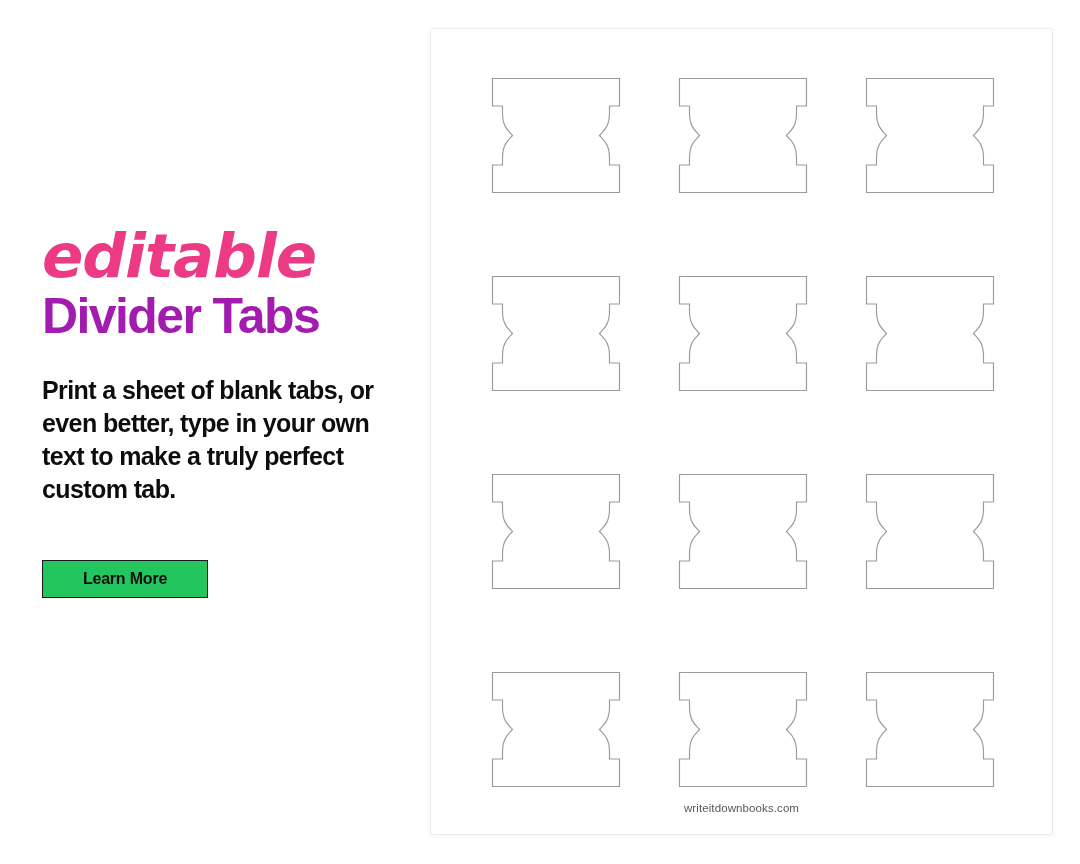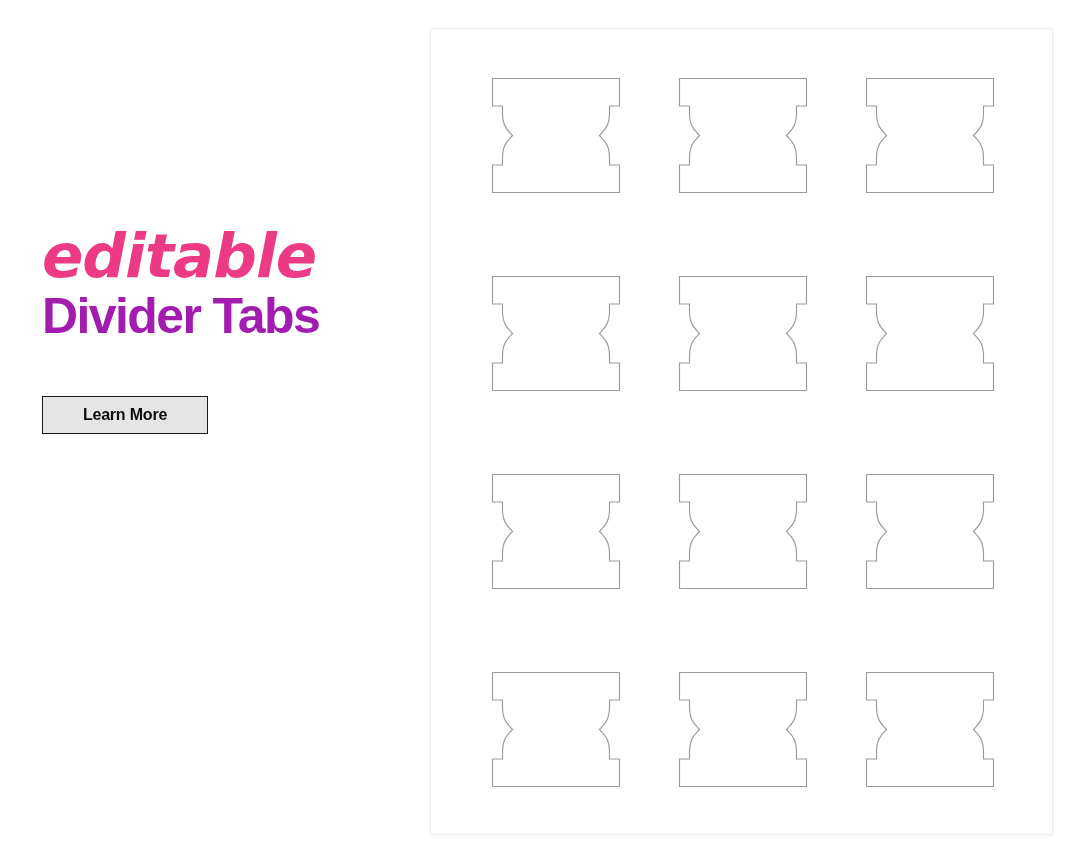--- a/index.html
+++ b/index.html
@@ -79,21 +79,21 @@
     margin-top: 54px;
   }
 
   .cta-button {
     display: inline-block;
     box-sizing: border-box;
     width: 166px;
     height: 38px;
     line-height: 36px;
     text-align: center;
-    background: #e5e5e5;
+    background: #22c55e;
     border: 1.4px solid #1a1a1a;
     color: #0d0d0d;
     font-family: "Liberation Sans", sans-serif;
     font-weight: 700;
     font-size: 16px;
     letter-spacing: -0.2px;
     cursor: pointer;
     text-decoration: none;
     padding: 0;
   }
@@ -156,20 +156,21 @@
 
 <div class="stage">
 
   <div class="promo">
     <div class="promo-inner">
 
       <div class="eyebrow-script" style="color: rgb(236, 59, 132);">editable</div>
 
       <h1 class="headline">Divider Tabs</h1>
 
+      <p class="body-copy">Print a sheet of blank tabs, or even better, type in your own text to make a truly perfect custom tab.</p>
 
       <div class="cta-wrap">
         <a class="cta-button" href="#">Learn More</a>
       </div>
 
     </div>
   </div>
 
   <div class="sheet-card">
 
@@ -230,16 +231,17 @@
             <path d="M 1.5 1.5 L 128.5 1.5 L 128.5 29 L 118.5 29 L 118.5 36 C 118.5 50, 112.5 54, 108.5 58.5 C 112.5 63, 118.5 67, 118.5 81 L 118.5 88 L 128.5 88 L 128.5 115.5 L 1.5 115.5 L 1.5 88 L 11.5 88 L 11.5 81 C 11.5 67, 17.5 63, 21.5 58.5 C 17.5 54, 11.5 50, 11.5 36 L 11.5 29 L 1.5 29 Z" fill="#FFFFFF" stroke="#9B9B9B"></path>
           </svg>
         </div>
         <div class="tab-cell" style="left: 374px; top: 594px;">
           <svg class="tab-shape" viewBox="0 0 130 117">
             <path d="M 1.5 1.5 L 128.5 1.5 L 128.5 29 L 118.5 29 L 118.5 36 C 118.5 50, 112.5 54, 108.5 58.5 C 112.5 63, 118.5 67, 118.5 81 L 118.5 88 L 128.5 88 L 128.5 115.5 L 1.5 115.5 L 1.5 88 L 11.5 88 L 11.5 81 C 11.5 67, 17.5 63, 21.5 58.5 C 17.5 54, 11.5 50, 11.5 36 L 11.5 29 L 1.5 29 Z" fill="#FFFFFF" stroke="#9B9B9B"></path>
           </svg>
         </div>
       </div>
 
+    <div class="sheet-footer">writeitdownbooks.com</div>
 
   </div>
 
 </div>
 
 </body></html>

